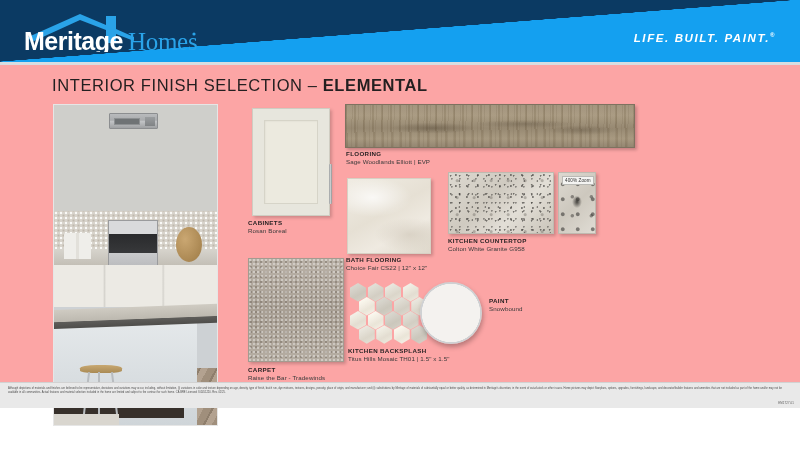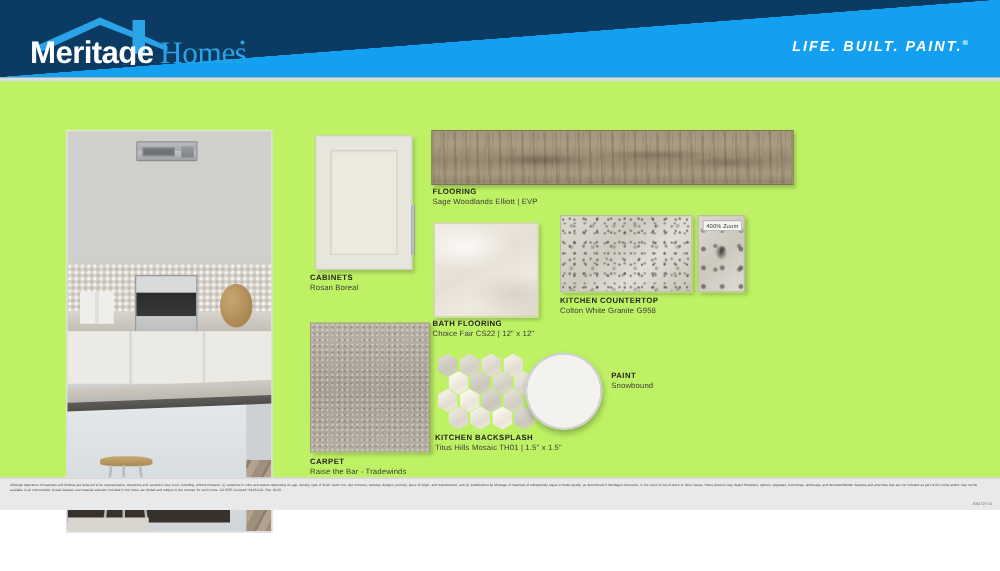--- a/index.html
+++ b/index.html
@@ -2,21 +2,21 @@
 <html><head>
 <meta charset="utf-8">
 <style>
   * { box-sizing: border-box; margin: 0; padding: 0; }
   html, body {
     width: 800px; height: 457px;
     font-family: "Liberation Sans", sans-serif;
     background: #ffffff;
     overflow: hidden;
   }
-  #page { position: relative; width: 800px; height: 408px; background:#bef264; }
+  #page { position: relative; width: 800px; height: 408px; background:#fca5a5; }
 
   
   .header {
     position: absolute; left:0; top:0; width:800px; height:62px;
     background:#0b3a63; overflow:hidden;
   }
   .header-diag {
     position:absolute; left:0; top:0; width:800px; height:62px;
     background: linear-gradient(to bottom right, transparent 49.6%, #14a0f0 49.8%);
   }
@@ -298,20 +298,23 @@
         <circle cx="170" cy="22" r="1.6" fill="#2aa3e8"></circle>
       </svg>
     </div>
 
     <div class="tagline">
       <span>LIFE. BUILT. PAINT.</span><sup style="font-size:6px">®</sup>
     </div>
   </div>
   <div class="header-rule"></div>
 
+  <div class="title">
+    <span>INTERIOR FINISH SELECTION – </span><b>ELEMENTAL</b>
+  </div>
 
   <div class="photo">
     <div class="ph-wallcab">
       <div class="ph-microwave">
         <div class="ph-mw-glass"></div>
         <div class="ph-mw-panel"></div>
       </div>
     </div>
     <div class="ph-backsplash"></div>
     <div class="ph-counter-l"></div>

